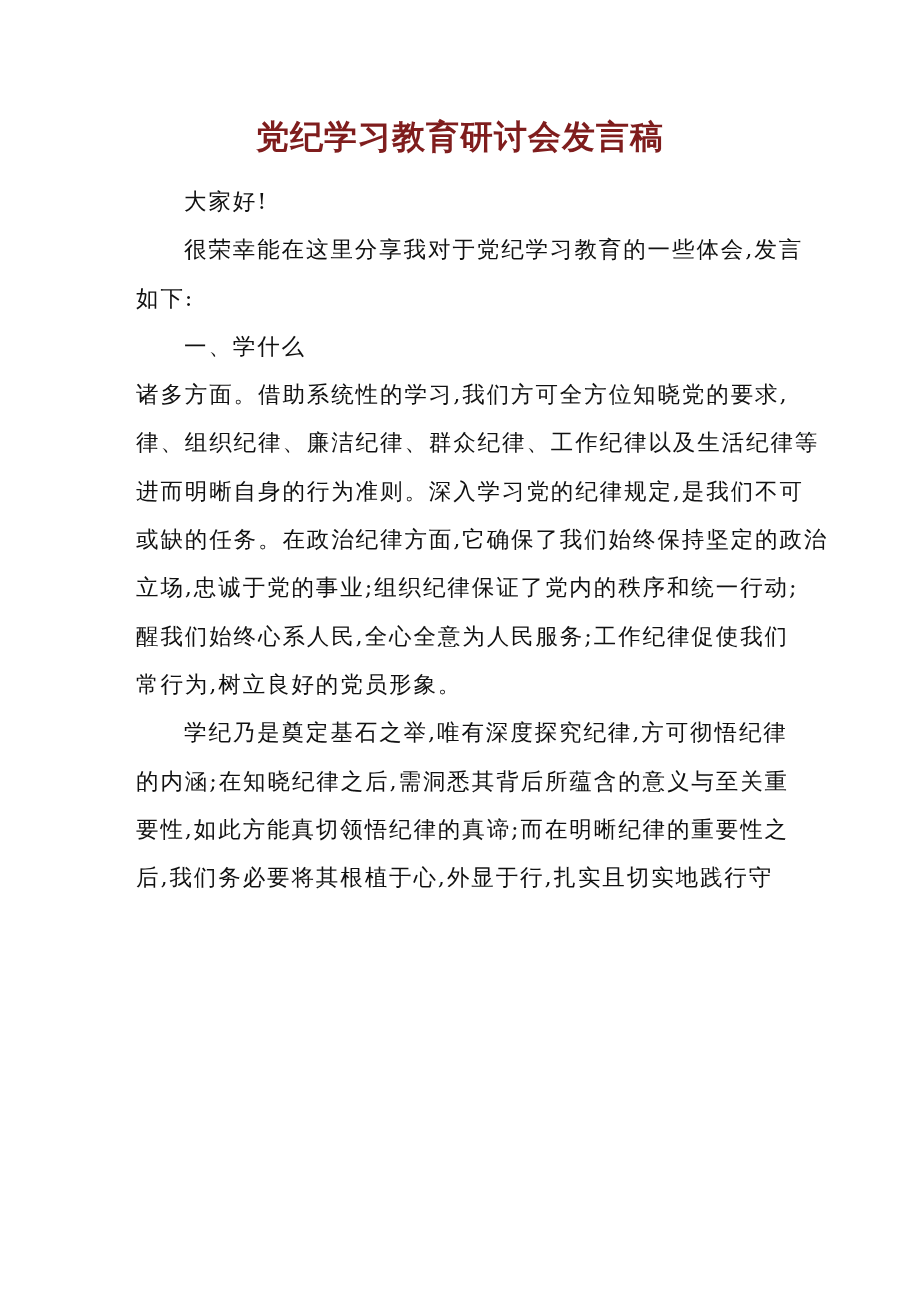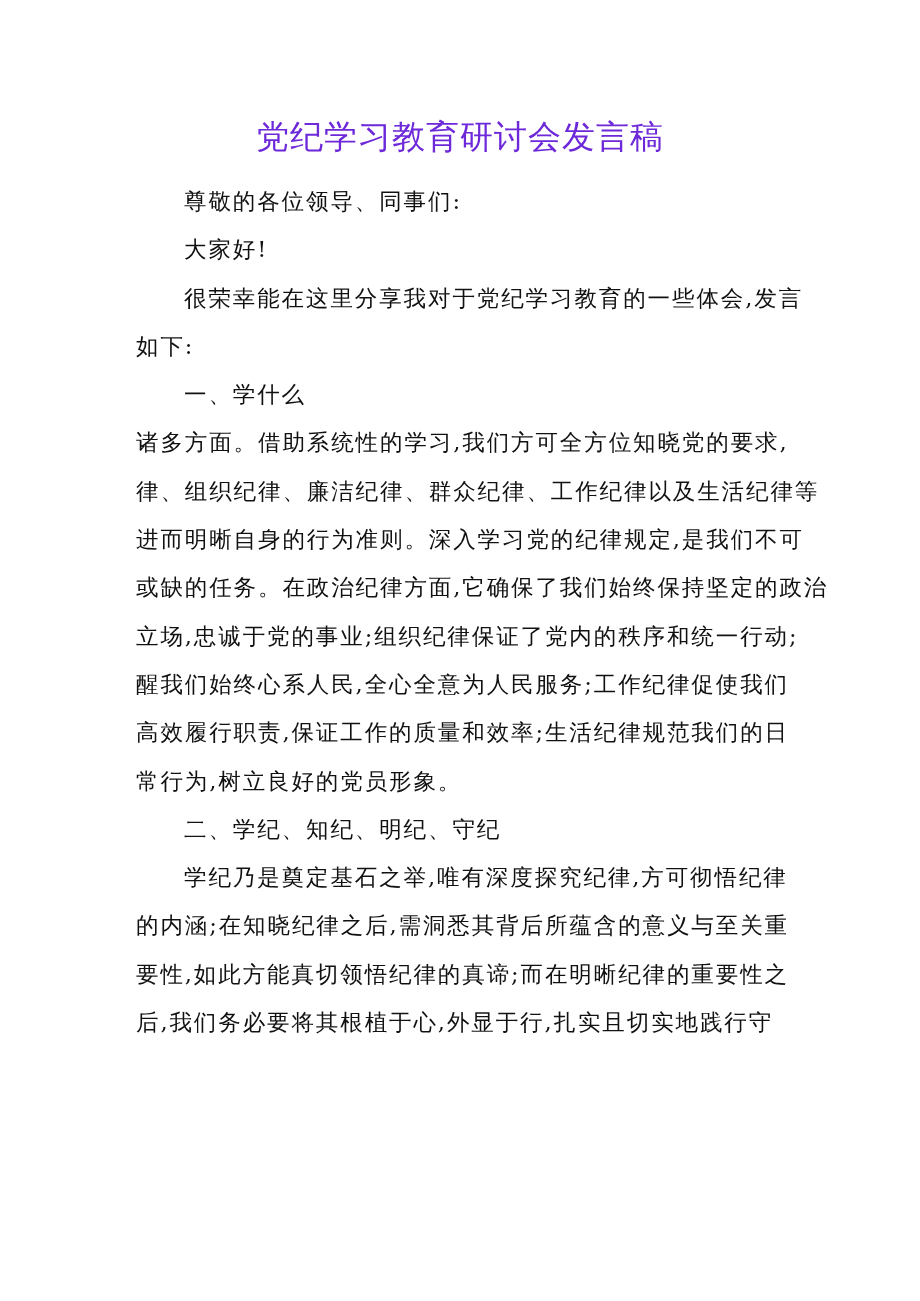--- a/index.html
+++ b/index.html
@@ -1,44 +1,41 @@
 <!DOCTYPE html>
 <html><head>
   <meta charset="utf-8">
   <style>
     html, body { margin: 0; padding: 0; background: #ffffff; }
     body { width: 920px; height: 1301px; overflow: hidden; position: relative;
            font-family: "DejaVu Serif", "Liberation Serif", serif; color: #111111; }
     .page { position: absolute; left: 0; top: 0; width: 920px; height: 1301px; background: #fff; }
     .title { position: absolute; left: 0; top: 112px; width: 920px; text-align: center;
-             font-size: 33px; letter-spacing: 1px; line-height: 50px; color: #6d28d9;
-             font-family: "DejaVu Sans", "Liberation Sans", sans-serif; font-weight: normal; }
+             font-size: 33px; letter-spacing: 1px; line-height: 50px; color: #7f1d1d;
+             font-family: "DejaVu Sans", "Liberation Sans", sans-serif; font-weight: bold; }
     .body { position: absolute; left: 136px; top: 177px; width: 656px; }
     .line { height: 48.3px; line-height: 48.3px; font-size: 22.5px; white-space: nowrap;
             letter-spacing: 1.9px; overflow: visible; }
     .indent { padding-left: 48px; }
   </style>
 </head>
 <body>
 
 <div class="page">
   <div class="title">党纪学习教育研讨会发言稿</div>
   <div class="body">
-    <div class="line indent">尊敬的各位领导、同事们:</div>
     <div class="line indent">大家好!</div>
     <div class="line indent">很荣幸能在这里分享我对于党纪学习教育的一些体会,发言</div>
     <div class="line">如下:</div>
     <div class="line indent">一、学什么</div>
     <div class="line">诸多方面。借助系统性的学习,我们方可全方位知晓党的要求,</div>
     <div class="line">律、组织纪律、廉洁纪律、群众纪律、工作纪律以及生活纪律等</div>
     <div class="line">进而明晰自身的行为准则。深入学习党的纪律规定,是我们不可</div>
     <div class="line">或缺的任务。在政治纪律方面,它确保了我们始终保持坚定的政治</div>
     <div class="line">立场,忠诚于党的事业;组织纪律保证了党内的秩序和统一行动;</div>
     <div class="line">醒我们始终心系人民,全心全意为人民服务;工作纪律促使我们</div>
-    <div class="line">高效履行职责,保证工作的质量和效率;生活纪律规范我们的日</div>
     <div class="line">常行为,树立良好的党员形象。</div>
-    <div class="line indent">二、学纪、知纪、明纪、守纪</div>
     <div class="line indent">学纪乃是奠定基石之举,唯有深度探究纪律,方可彻悟纪律</div>
     <div class="line">的内涵;在知晓纪律之后,需洞悉其背后所蕴含的意义与至关重</div>
     <div class="line">要性,如此方能真切领悟纪律的真谛;而在明晰纪律的重要性之</div>
     <div class="line">后,我们务必要将其根植于心,外显于行,扎实且切实地践行守</div>
   </div>
 </div>
 
 </body></html>

